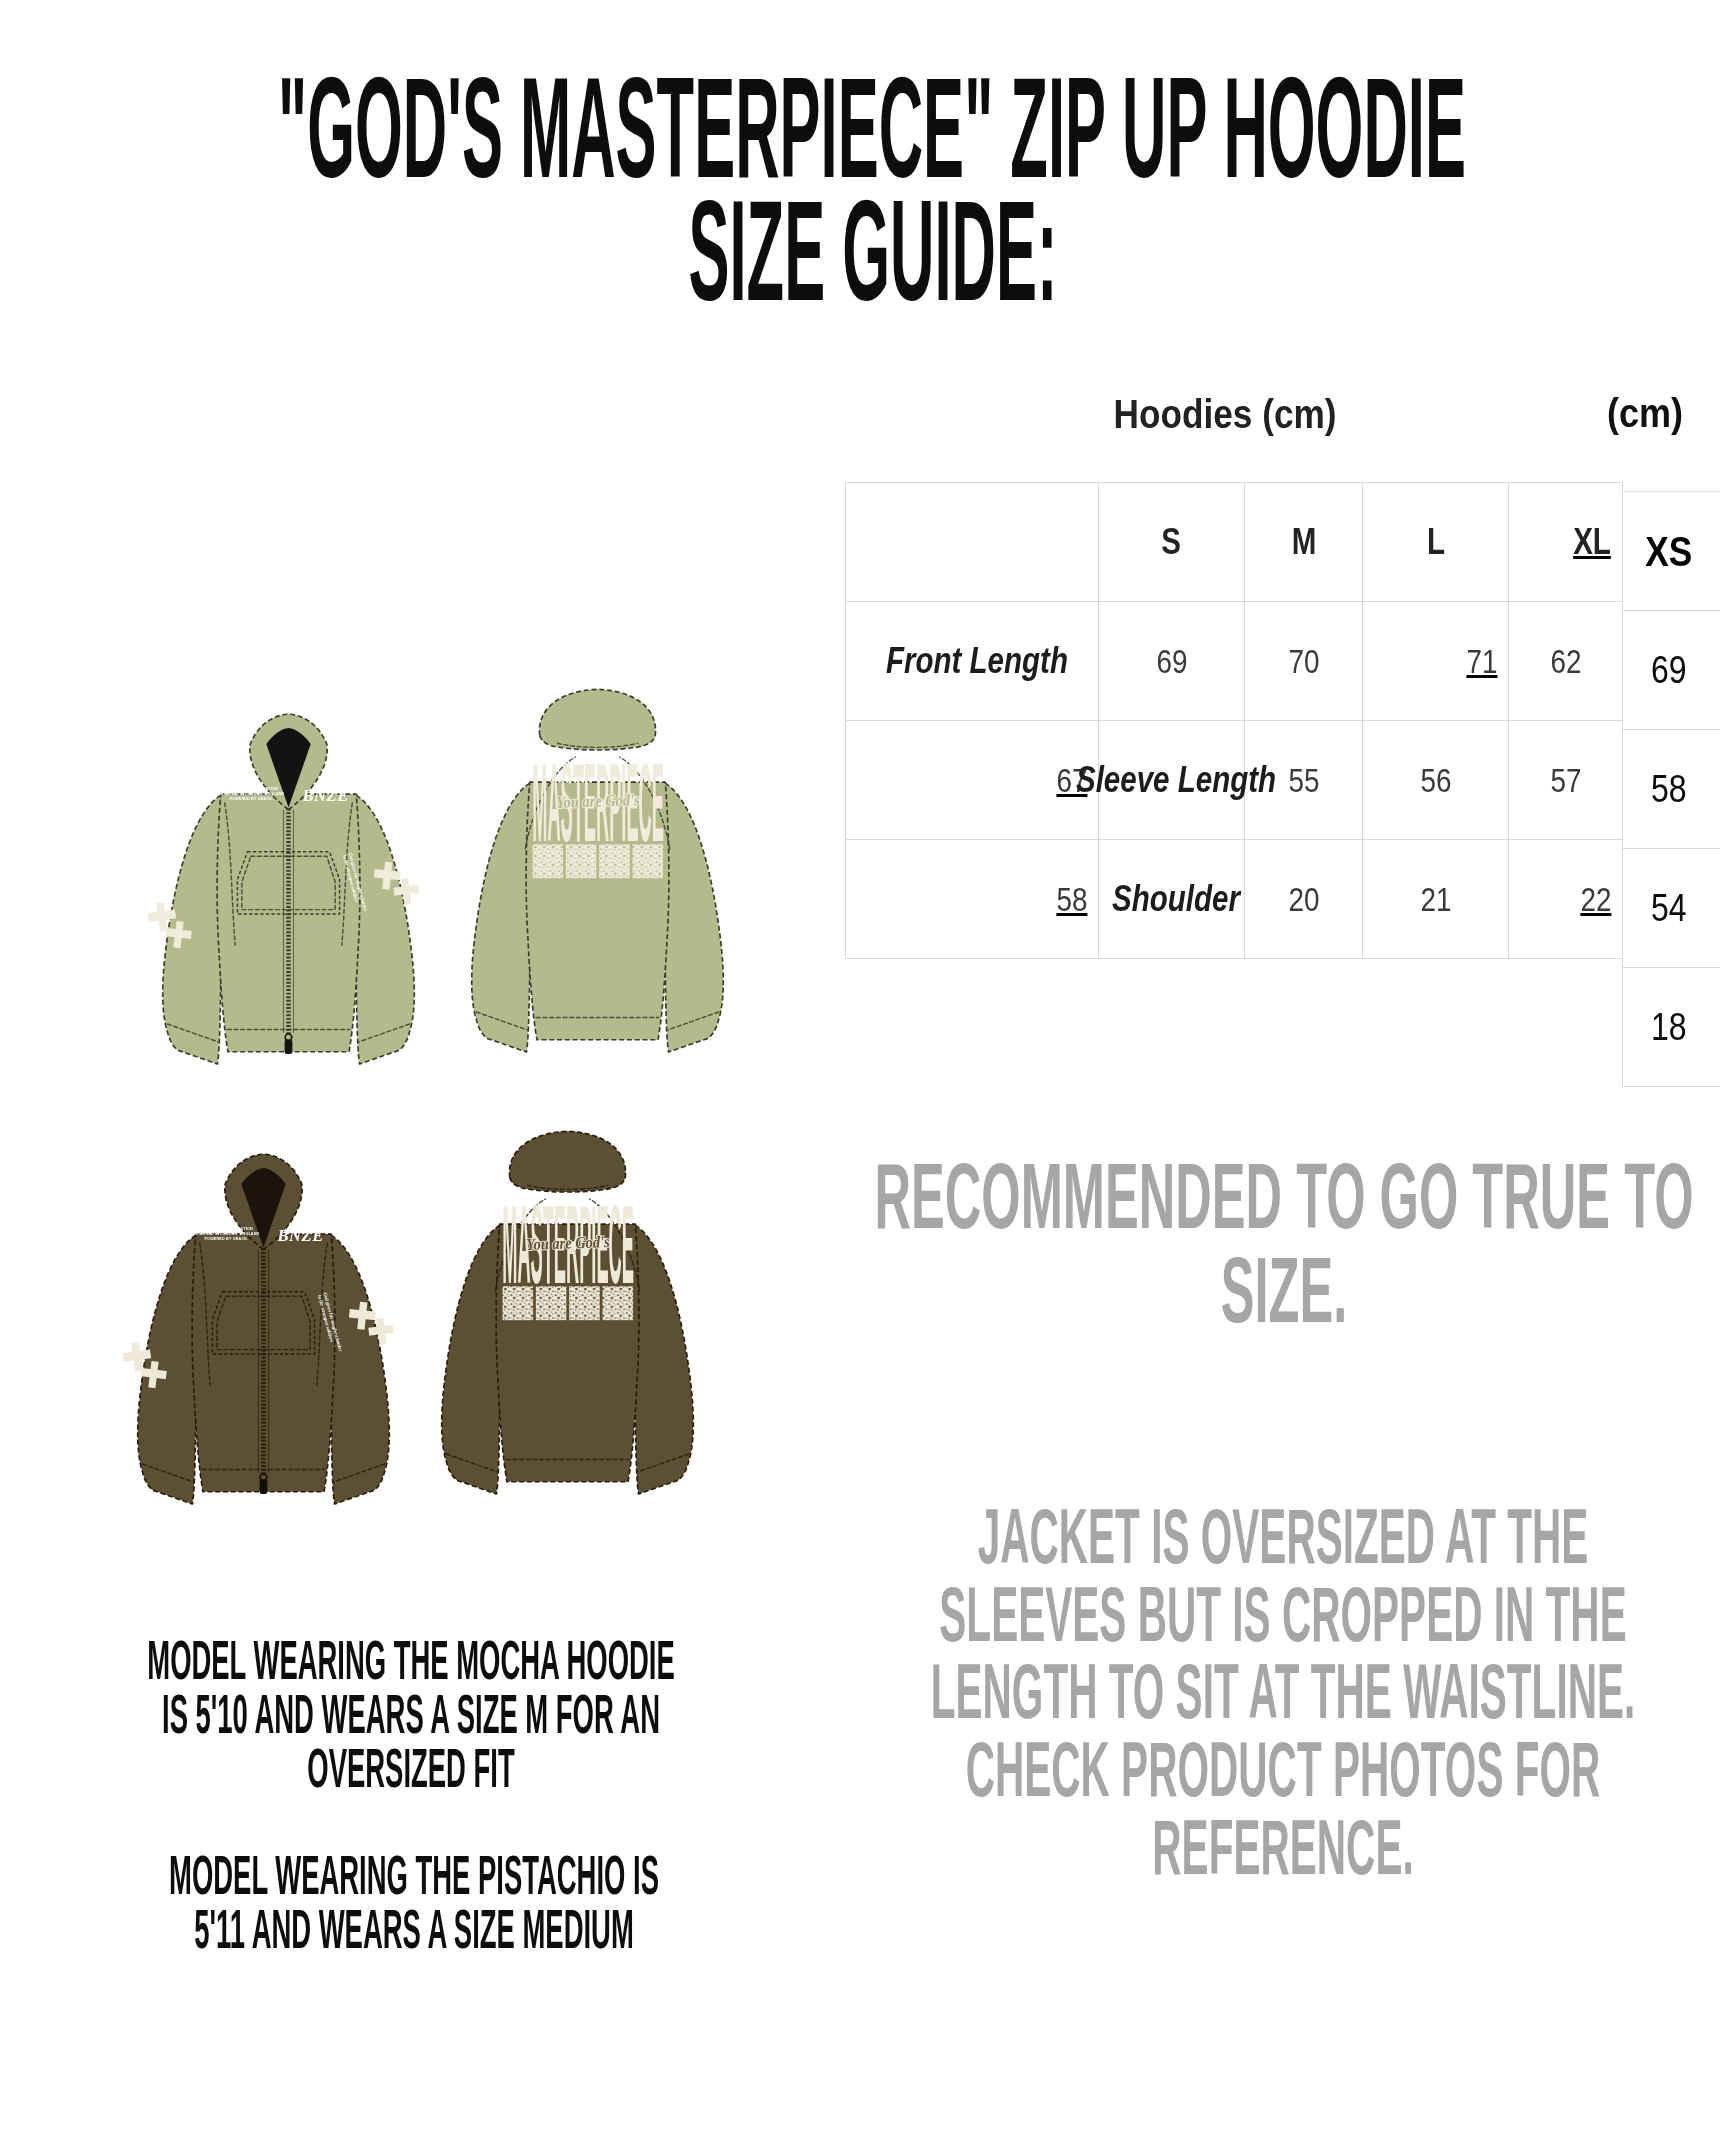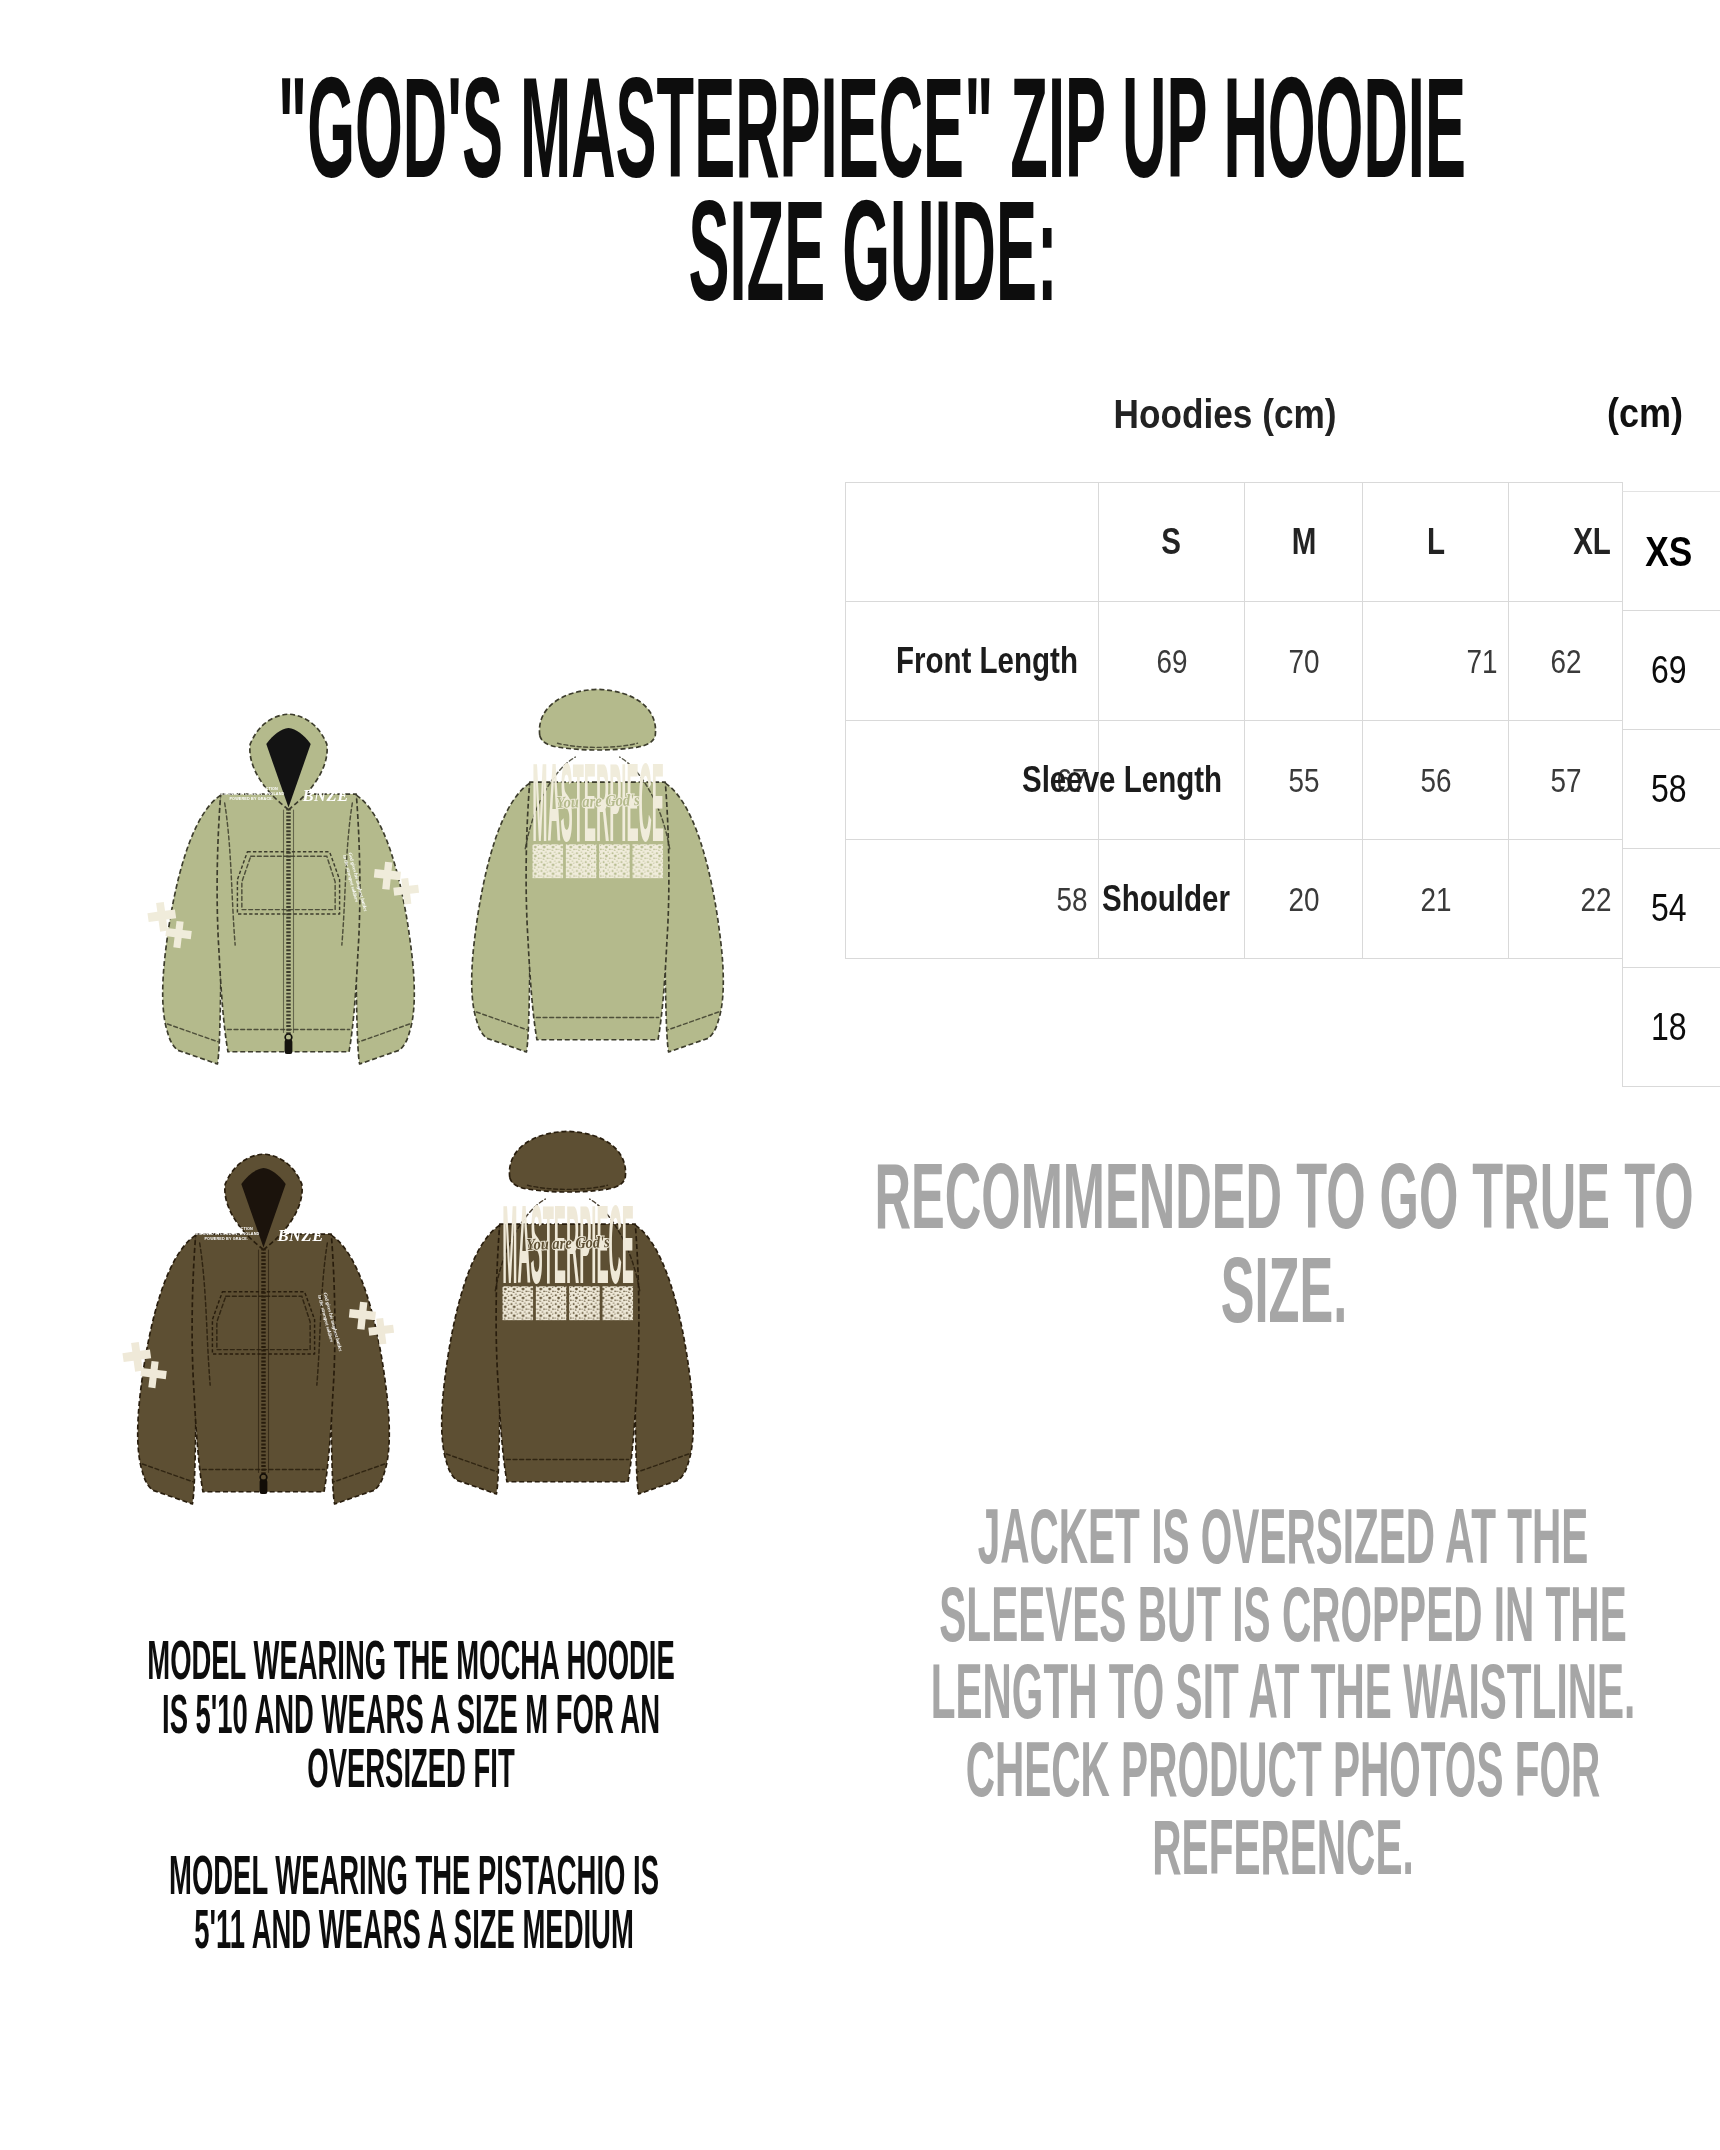--- a/index.html
+++ b/index.html
@@ -10,22 +10,22 @@
       transform-origin:0 50%;transform:scaleX(var(--sx,1)) translateX(-50%);}
   .blk{color:#0d0d0d;}
   .gry{color:#a6a6a6;}
 
   
   .sizegrid{position:absolute;left:845px;top:482px;width:777px;
             display:grid;grid-template-columns:253px 146px 118px 146px 114px;
             grid-auto-rows:119px;border-top:1.7px solid #d9d9d9;border-left:1.7px solid #d9d9d9;}
   .cell{box-sizing:border-box;border-right:1.7px solid #d9d9d9;border-bottom:1.7px solid #d9d9d9;
         display:flex;align-items:center;justify-content:center;background:#fff;}
-  .cell.lab{justify-content:flex-end;padding-left:9px;}
-  .cell.xlc{justify-content:flex-end;padding-right:6.7px;}
+  .cell.lab{justify-content:center;padding-left:9px;font-style:italic;}
+  .cell.xlc{justify-content:flex-end;padding-right:6.7px;text-decoration:underline;}
   .tcond{display:inline-block;transform:scaleX(0.82);transform-origin:center;white-space:nowrap;}
   .hletter{font-size:36px;font-weight:600;color:#232323;}
   .rowlbl{font-size:36px;font-weight:700;color:#1c1c1c;}
   .numv{font-size:34px;font-weight:500;color:#3a3a3a;}
   
   .xsol{position:absolute;left:1622px;top:491px;width:111px;background:#fff;
         border-left:1.7px solid #d9d9d9;border-top:1.7px solid #e3e3e3;}
   .xcell{box-sizing:border-box;height:119px;border-bottom:1.7px solid #d9d9d9;
          display:flex;align-items:center;justify-content:center;padding-right:20px;background:#fff;}
   .xsh{font-size:43px;font-weight:800;color:#000;}

